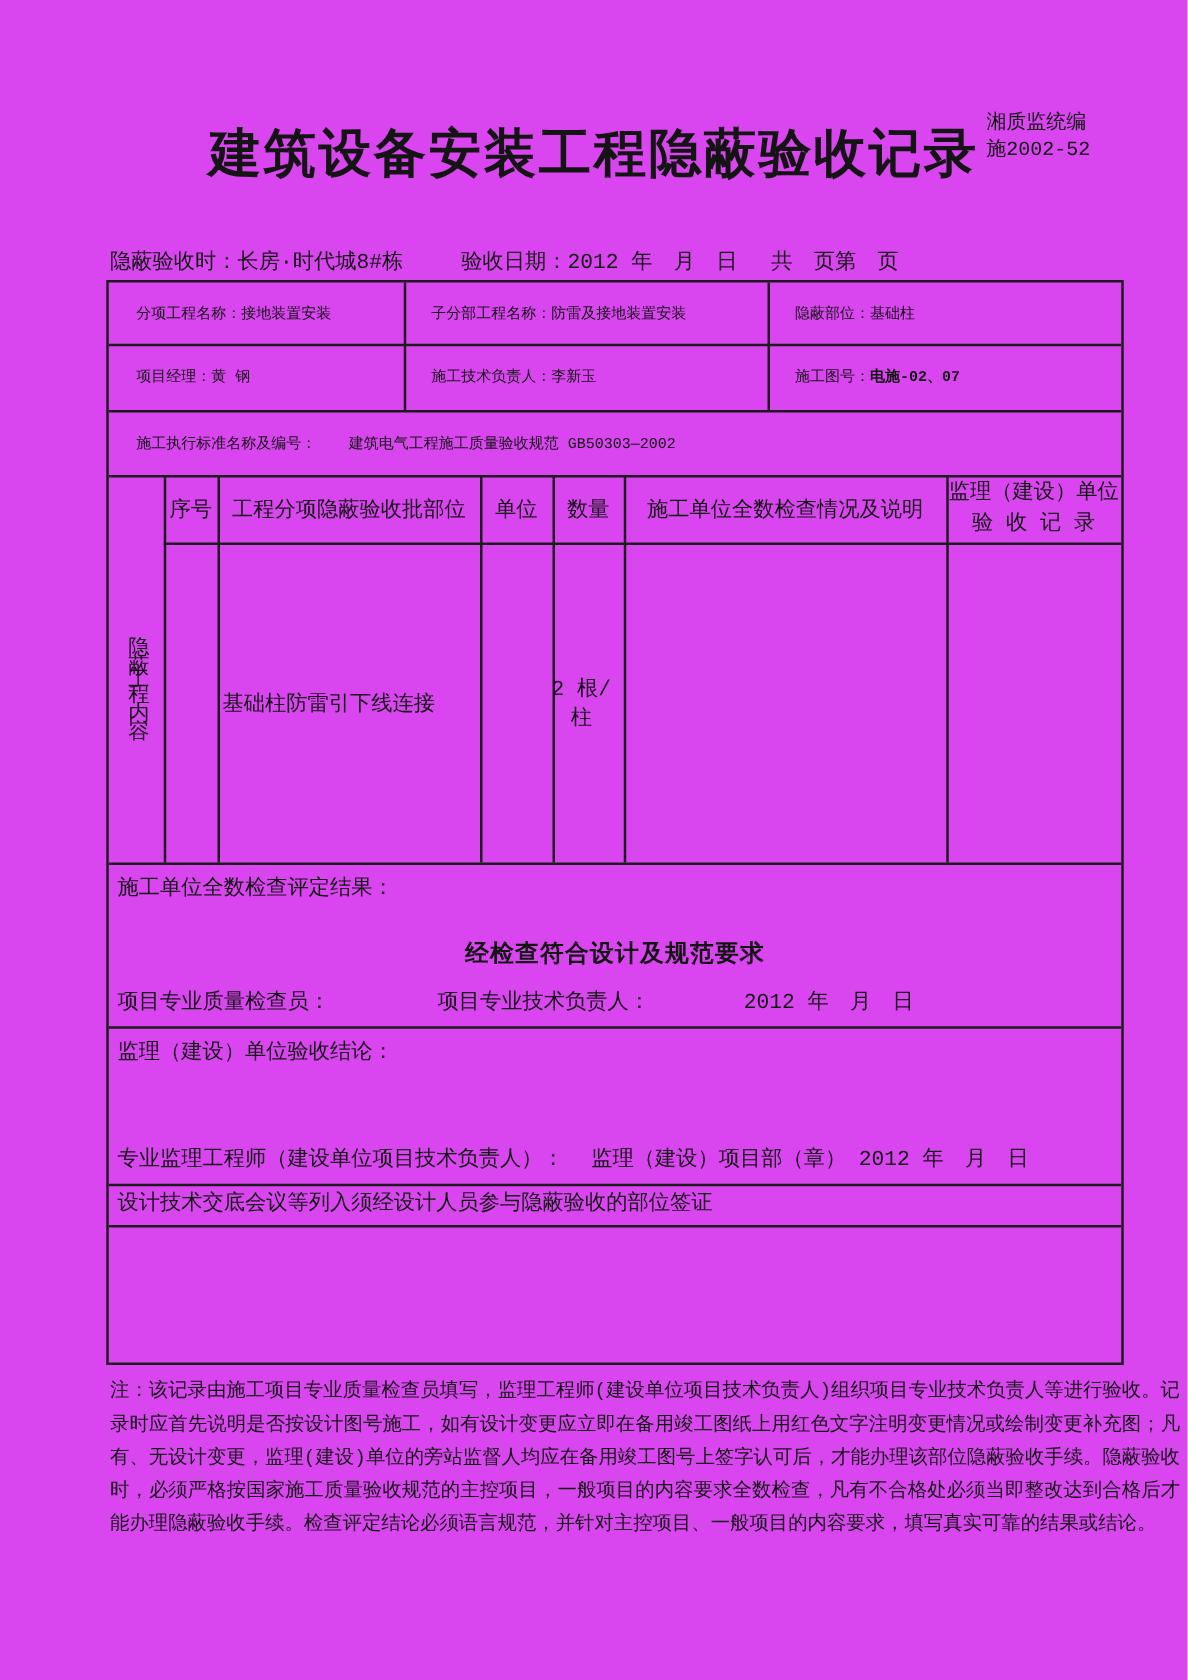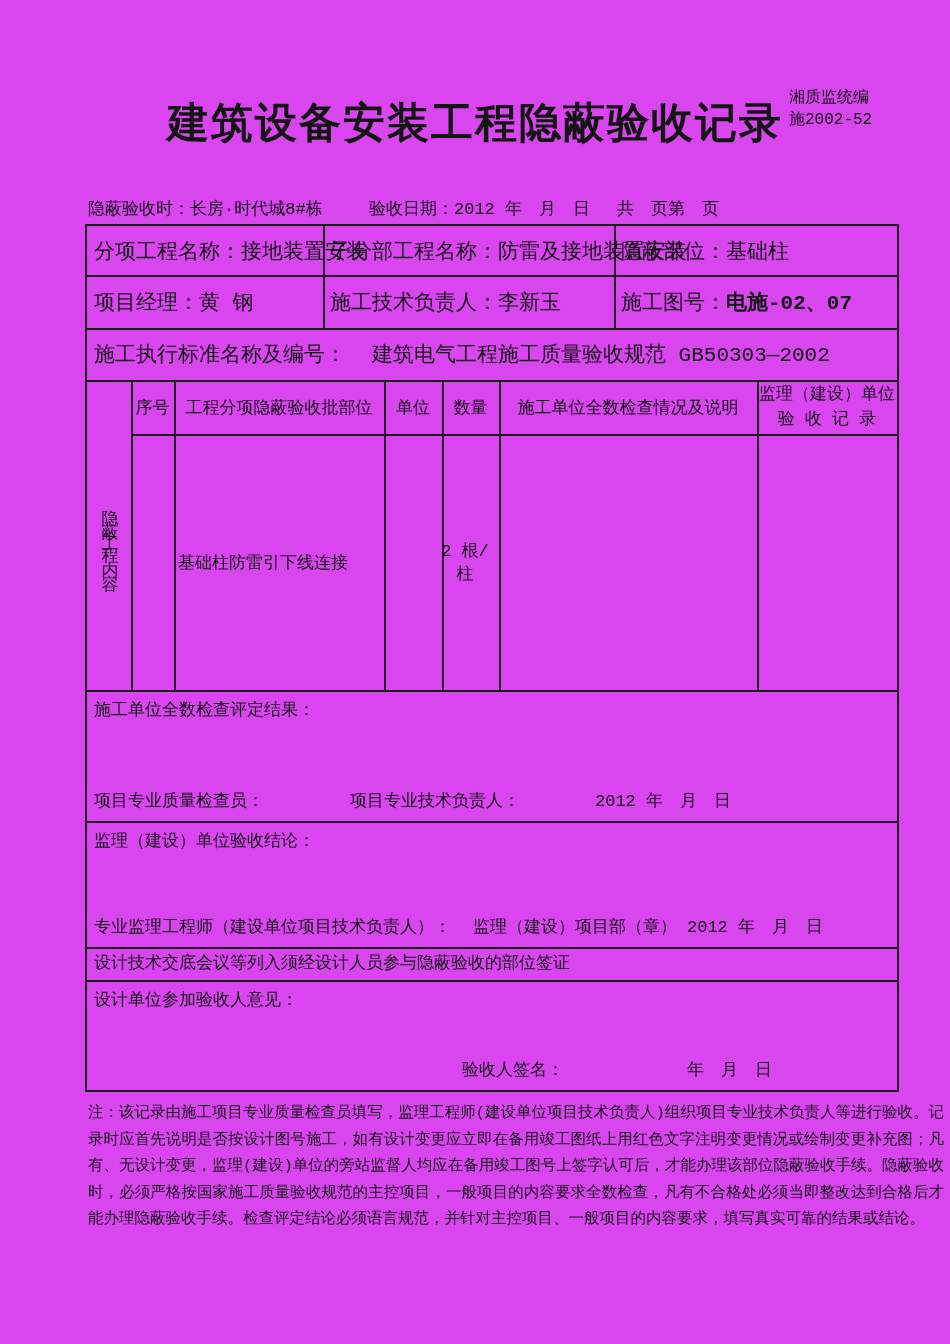--- a/index.html
+++ b/index.html
@@ -13,22 +13,22 @@
   .top-row{position:absolute;left:88px;top:197px;width:812px;height:26px;font-size:17px;}
   .top-row .f1{position:absolute;left:0;white-space:nowrap;}
   .top-row .f2{position:absolute;left:281px;white-space:nowrap;}
   .top-row .f3{position:absolute;left:529px;white-space:nowrap;}
 
   .tbl{position:absolute;left:85px;top:224px;width:810px;height:864px;
        border:2px solid #1c1c1c;box-sizing:content-box;}
   .hl{position:absolute;height:0;border-top:2px solid #1c1c1c;}
   .vl{position:absolute;width:0;border-left:2px solid #1c1c1c;}
 
-  .cell{position:absolute;font-size:21px;display:flex;align-items:center;
-        padding-left:7px;box-sizing:border-box;white-space:nowrap;}
+  .cell{position:absolute;font-size:12px;display:flex;align-items:center;
+        padding-left:22px;box-sizing:border-box;white-space:nowrap;}
   .cA{top:0;height:49px;}   .cB{top:49px;height:53px;}
   .c1{left:0;width:236px;}  .c2{left:236px;width:269px;} .c3{left:527px;width:283px;}
   .cC{top:102px;height:52px;left:0;width:810px;}
   .cC .val{margin-left:26px;}
   .bold{font-weight:bold;}
 
   .side{position:absolute;left:0;top:154px;width:44px;height:310px;
         display:flex;align-items:center;justify-content:center;}
   .side span{writing-mode:vertical-lr;text-orientation:upright;
              letter-spacing:13px;font-size:17px;}
@@ -150,43 +150,37 @@
       <div>验 收 记 录</div>
     </div>
 
     <div class="bc bSeq"></div>
     <div class="bc bPart">基础柱防雷引下线连接</div>
     <div class="bc bUnit">2 根/柱</div>
     <div class="bc bSup"></div>
 
     <div class="secRow evalRow">
       <div class="secLabel">施工单位全数检查评定结果：</div>
+      <div class="result">经检查符合设计及规范要求</div>
       <div class="signline">
         <span class="s1">项目专业质量检查员：</span>
         <span class="sEval2">项目专业技术负责人：</span>
         <span class="sEval3">2012 年　月　日</span>
       </div>
     </div>
 
     <div class="secRow conclRow">
       <div class="secLabel">监理（建设）单位验收结论：</div>
       <div class="signline">
         <span class="s1">专业监理工程师（建设单位项目技术负责人）：</span>
         <span class="sConcl2">监理（建设）项目部（章）</span>
         <span class="sConcl3">2012 年　月　日</span>
       </div>
     </div>
 
     <div class="secRow signRow">设计技术交底会议等列入须经设计人员参与隐蔽验收的部位签证</div>
 
-    <div class="secRow opinRow">
-      <div class="secLabel">设计单位参加验收人意见：</div>
-      <div class="signline">
-        <span class="sOpin1">验收人签名：</span>
-        <span class="sOpin2">年　月　日</span>
-      </div>
-    </div>
 
   </div>
 
   <div class="note">注：该记录由施工项目专业质量检查员填写，监理工程师(建设单位项目技术负责人)组织项目专业技术负责人等进行验收。记录时应首先说明是否按设计图号施工，如有设计变更应立即在备用竣工图纸上用红色文字注明变更情况或绘制变更补充图；凡有、无设计变更，监理(建设)单位的旁站监督人均应在备用竣工图号上签字认可后，才能办理该部位隐蔽验收手续。隐蔽验收时，必须严格按国家施工质量验收规范的主控项目，一般项目的内容要求全数检查，凡有不合格处必须当即整改达到合格后才能办理隐蔽验收手续。检查评定结论必须语言规范，并针对主控项目、一般项目的内容要求，填写真实可靠的结果或结论。</div>
 
 </div>
 
 </body></html>

